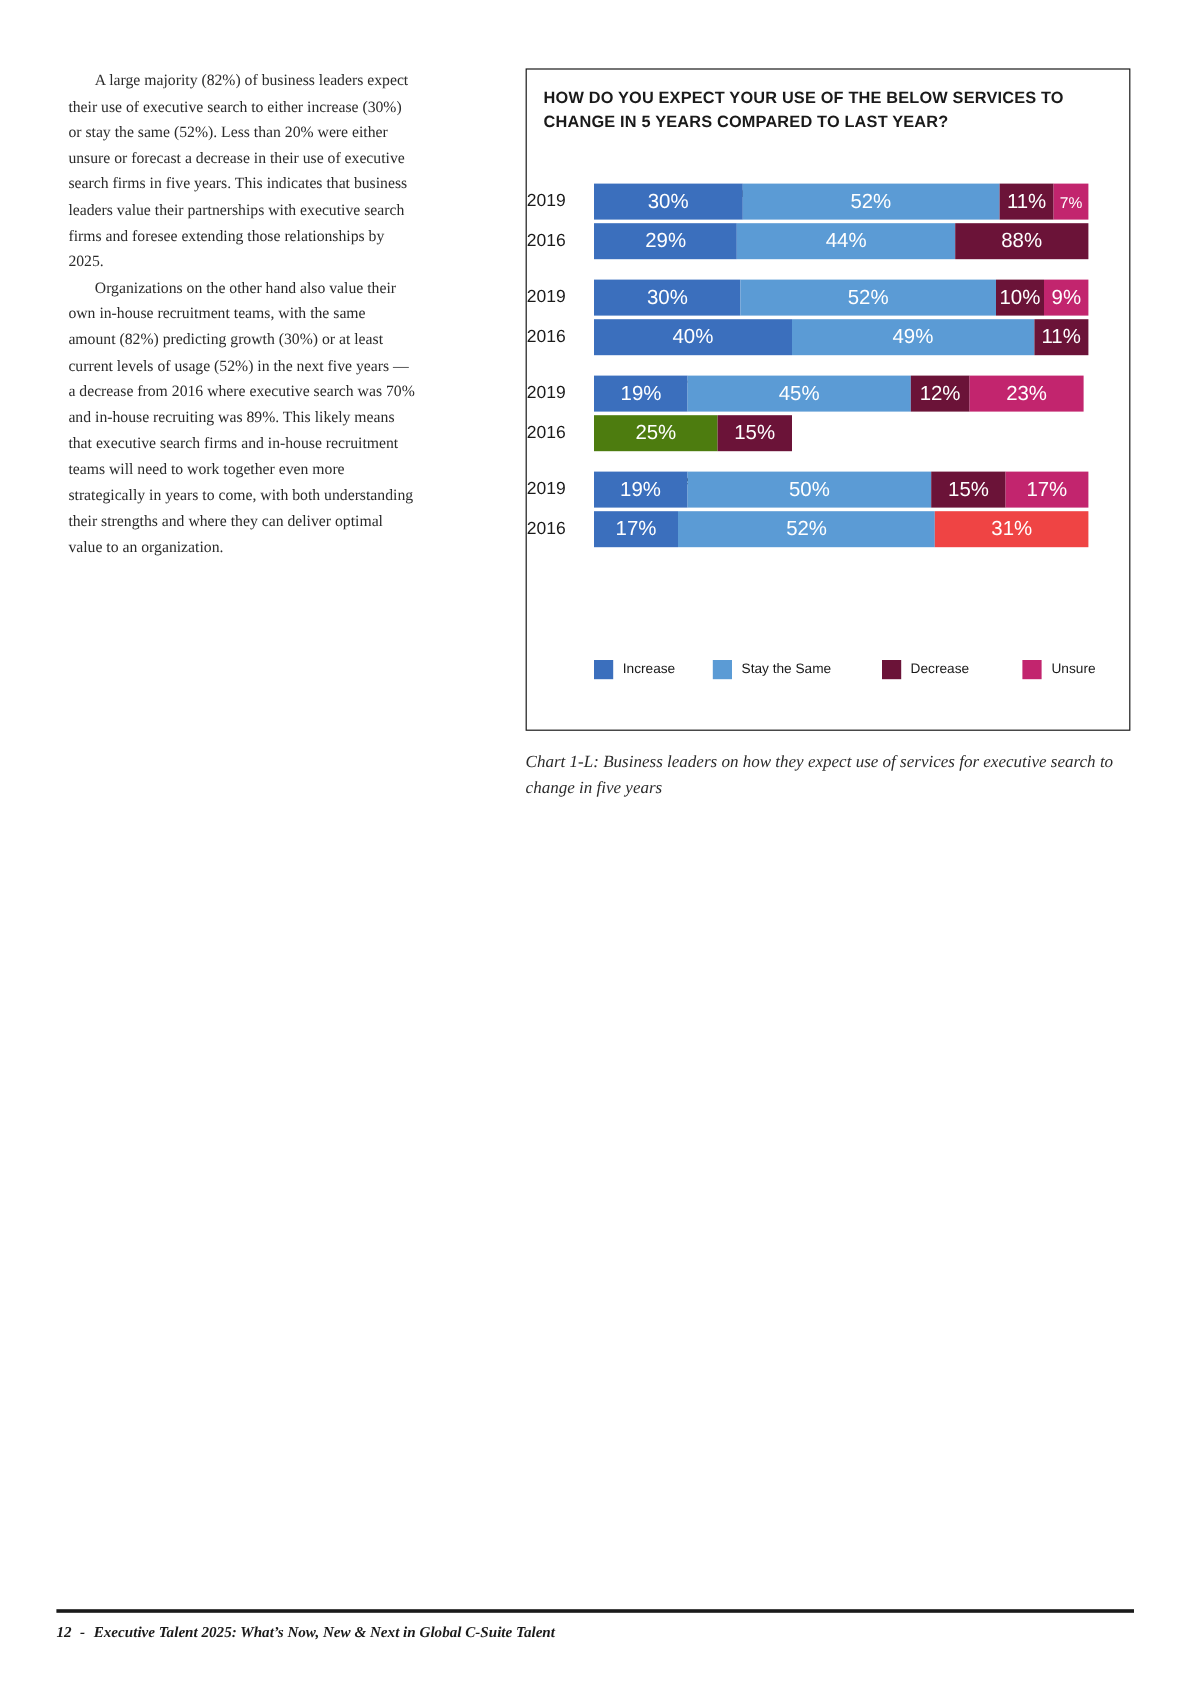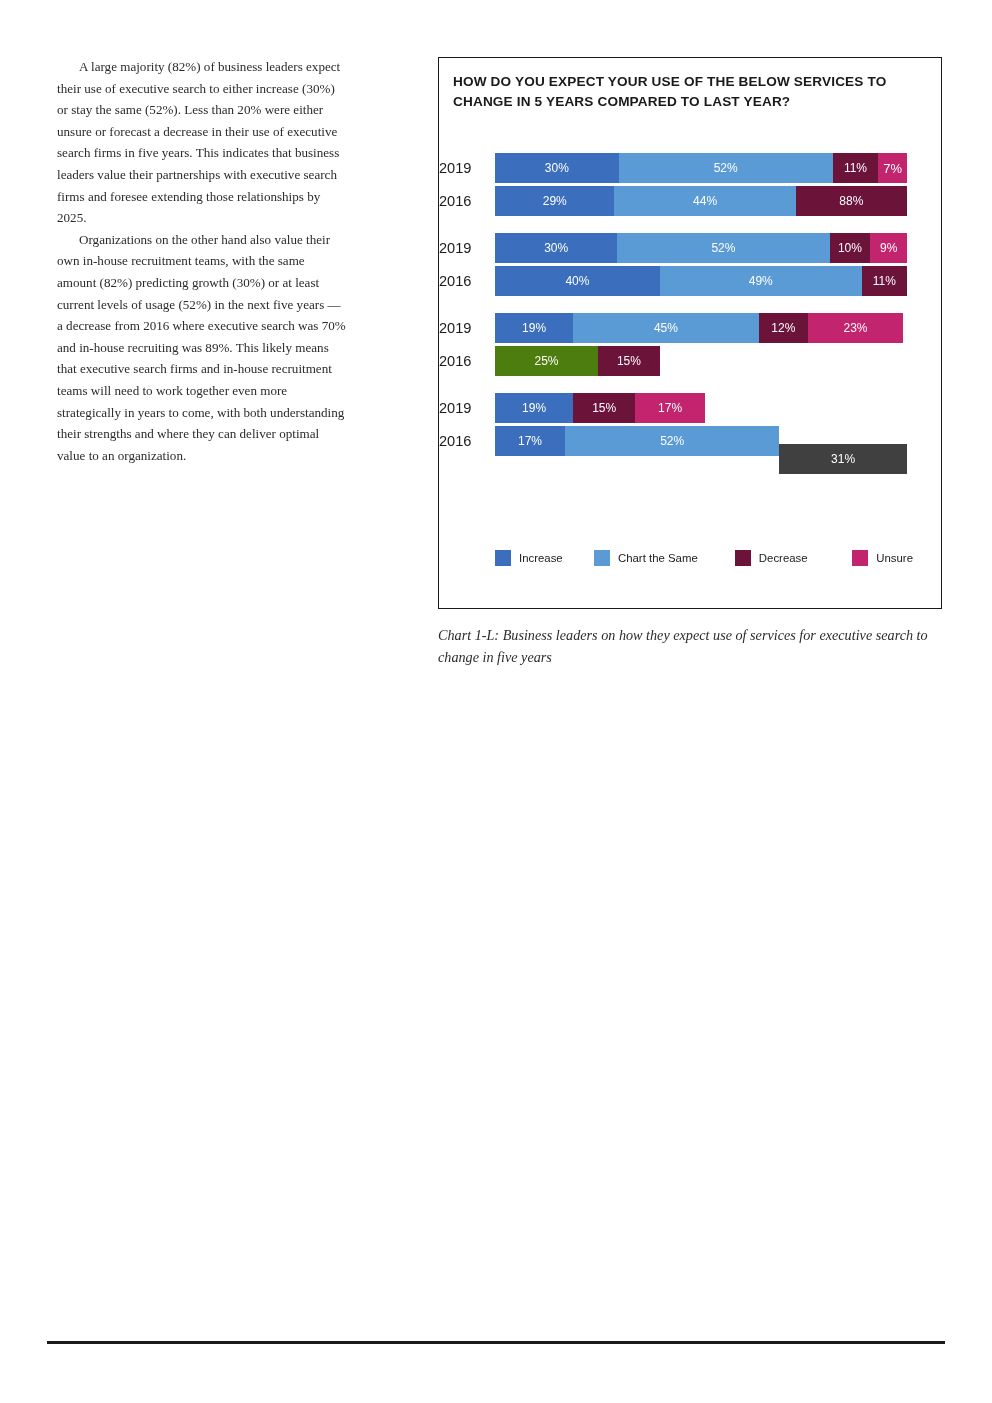--- a/index.html
+++ b/index.html
@@ -84,21 +84,21 @@
     line-height:30px;
     font-size:14.6px;
     color:#1a1a1a;
   }
   .seg {
     height:100%;
     display:flex;
     align-items:center;
     justify-content:center;
     color:#ffffff;
-    font-size:12px;
+    font-size:17px;
     overflow:hidden;
     white-space:nowrap;
   }
   .seg.tiny { font-size:13px; }
 
   
   .legend {
     position:absolute;
     left:56px; right:28px;
     top:492px;
@@ -212,50 +212,56 @@
               <div class="seg" style="width: 15%; background: rgb(107, 19, 56);">15%</div>
             </div>
           </div>
         </div>
         <div class="group">
           <div class="group-label">Contingent Recruitment Firm</div>
           <div class="group-bars">
             <div class="bar-row">
               <div class="year">2019</div>
               <div class="seg" style="width: 19%; background: rgb(59, 111, 189);">19%</div>
+              <div class="seg" style="width: 50%; background: rgb(91, 155, 213);">50%</div>
               <div class="seg" style="width: 15%; background: rgb(107, 19, 56);">15%</div>
               <div class="seg" style="width: 17%; background: rgb(194, 37, 110);">17%</div>
             </div>
             <div class="bar-row">
               <div class="year">2016</div>
               <div class="seg" style="width: 17%; background: rgb(59, 111, 189);">17%</div>
               <div class="seg" style="width: 52%; background: rgb(91, 155, 213);">52%</div>
-              <div class="seg" style="width: 31%; background: #404040; margin-top: 18px;">31%</div>
+              <div class="seg" style="width: 31%; background: #ef4444;">31%</div>
             </div>
           </div>
         </div>
       </div>
 
     <div class="legend" id="chart-legend">
         <div class="legend-item" style="width: 118px;">
           <span class="legend-sw" style="background: rgb(59, 111, 189);"></span>
           <span>Increase</span>
         </div>
         <div class="legend-item" style="width: 168px;">
           <span class="legend-sw" style="background: rgb(91, 155, 213);"></span>
-          <span>Chart the Same</span>
+          <span>Stay the Same</span>
         </div>
         <div class="legend-item" style="width: 140px;">
           <span class="legend-sw" style="background: rgb(107, 19, 56);"></span>
           <span>Decrease</span>
         </div>
         <div class="legend-item" style="width: auto;">
           <span class="legend-sw" style="background: rgb(194, 37, 110);"></span>
           <span>Unsure</span>
         </div>
       </div>
   </div>
 
   <div class="caption">Chart 1-L: Business leaders on how they expect use of services for executive search to change in five years</div>
 
   <div class="footer-rule"></div>
+  <div class="footer-text">
+    <span>12</span>
+    <span style="padding:0 4px;">-</span>
+    <span>Executive Talent 2025: What’s Now, New &amp; Next in Global C-Suite Talent</span>
+  </div>
 
 </div>
 
 </body></html>

